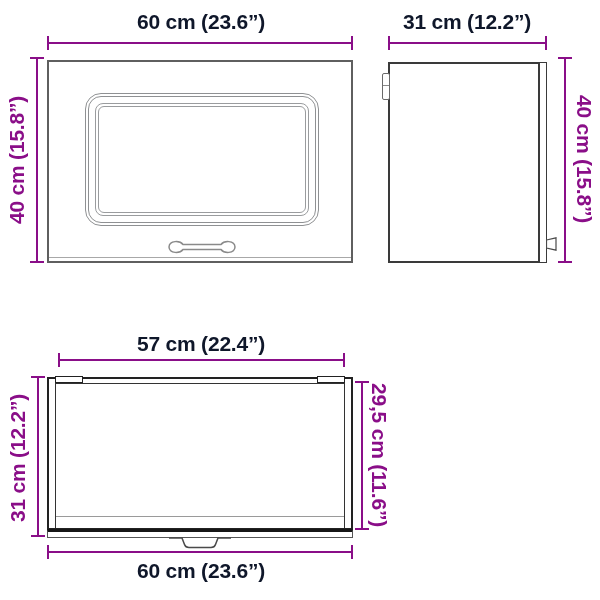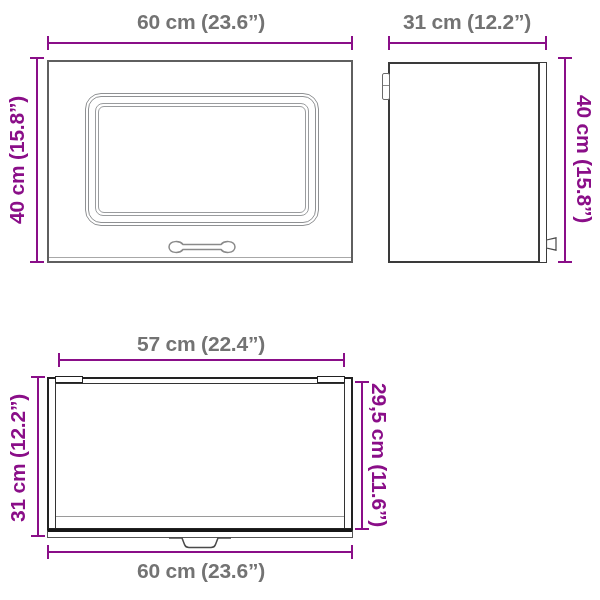--- a/index.html
+++ b/index.html
@@ -12,21 +12,21 @@
   .dim-h{height:2px;background:#8a0e88;}
   .dim-v{width:2px;background:#8a0e88;}
   .dim-h .tick{position:absolute;width:2px;height:14px;top:-6px;background:#8a0e88;}
   .dim-h .tick.t-a{left:0;}
   .dim-h .tick.t-b{right:0;}
   .dim-v .tick{position:absolute;height:2px;width:14px;left:-6px;background:#8a0e88;}
   .dim-v .tick.t-a{top:0;}
   .dim-v .tick.t-b{bottom:0;}
   .hlabel{
     position:absolute;transform:translate(-50%,0);white-space:nowrap;
-    color:#737373;font-size:21px;font-weight:700;line-height:26px;letter-spacing:-0.2px;
+    color:#0f172a;font-size:21px;font-weight:700;line-height:26px;letter-spacing:-0.2px;
   }
   .vlabel{
     position:absolute;white-space:nowrap;
     color:#8a0e88;font-size:21px;font-weight:700;line-height:26px;letter-spacing:-0.2px;
   }
   .vlabel.ccw{transform:translate(-50%,-50%) rotate(-90deg);}
   .vlabel.cw{transform:translate(-50%,-50%) rotate(90deg);}
   
   .fv-box{
     position:absolute;left:47px;top:60px;width:306px;height:203px;

